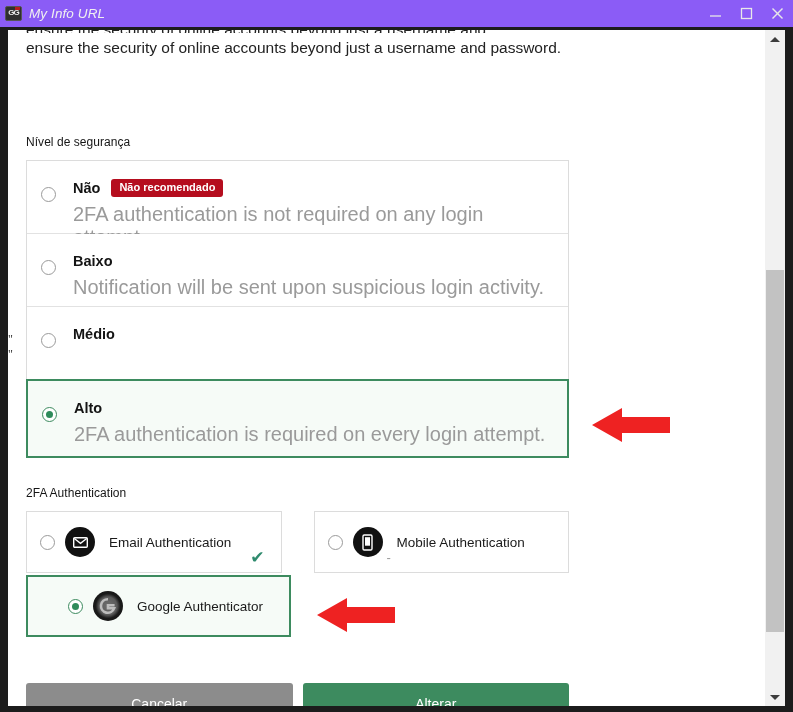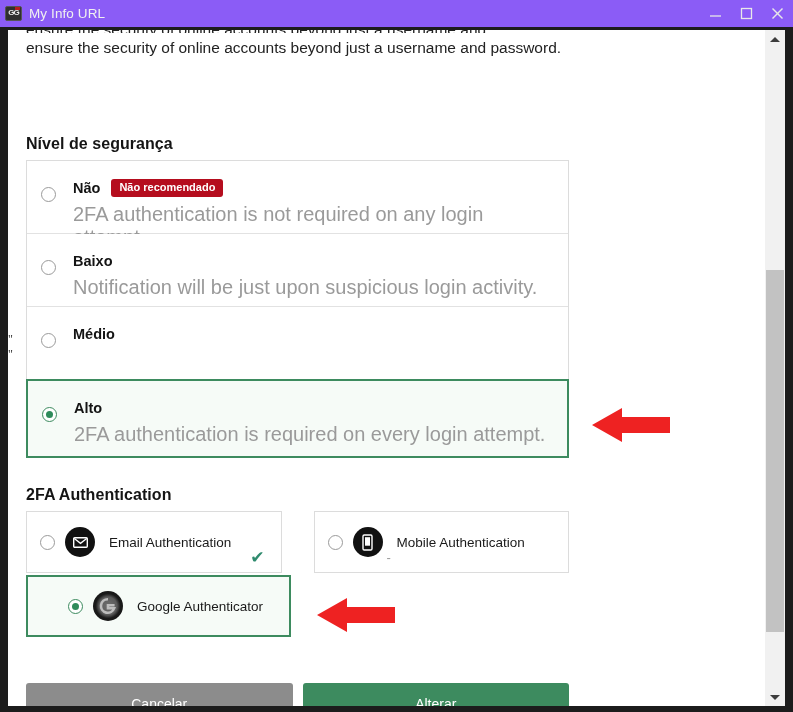--- a/index.html
+++ b/index.html
@@ -40,20 +40,21 @@
   }
   #app-icon .redbar {
     position: absolute; right: 1px; top: 0px;
     width: 5px; height: 3px; background: #b71c1c;
   }
   #window-title {
     color: #f0f0f0;
     font-size: 13.5px;
     line-height: 27px;
     letter-spacing: 0.1px;
+    font-style: italic;
   }
   #winbtns {
     position: absolute; right: 0; top: 0;
     height: 27px; display: flex; align-items: center;
   }
   .winbtn {
     width: 31px; height: 27px;
     display: flex; align-items: center; justify-content: center;
     color: #e8e8e8;
   }
@@ -84,22 +85,22 @@
   #intro {
     position: absolute; left: 18px; top: 7px;
     width: 545px;
     color: #222;
     font-size: 15.5px;
     line-height: 21px;
   }
 
   
   .section-title {
-    font-size: 16px;
-    font-weight: bold;
+    font-size: 12px;
+    font-weight: normal;
     color: #151515;
     letter-spacing: 0.05px;
   }
   #sec-nivel { position: absolute; left: 18px; top: 105px; }
   #sec-2fa   { position: absolute; left: 18px; top: 456px; }
 
   
   #levels {
     position: absolute;
     left: 18px; top: 130px;
@@ -347,21 +348,21 @@
             <div class="level-desc">2FA authentication is not required on any login attempt.</div>
           </div>
         </div>
 
         <div class="level">
           <div class="radio"></div>
           <div class="level-body">
             <div class="level-head">
               <span class="level-name">Baixo</span>
             </div>
-            <div class="level-desc">Notification will be just upon suspicious login activity.</div>
+            <div class="level-desc">Notification will be sent upon suspicious login activity.</div>
           </div>
         </div>
 
         <div class="level">
           <div class="radio"></div>
           <div class="level-body">
             <div class="level-head">
               <span class="level-name">Médio</span>
             </div>
           </div>

